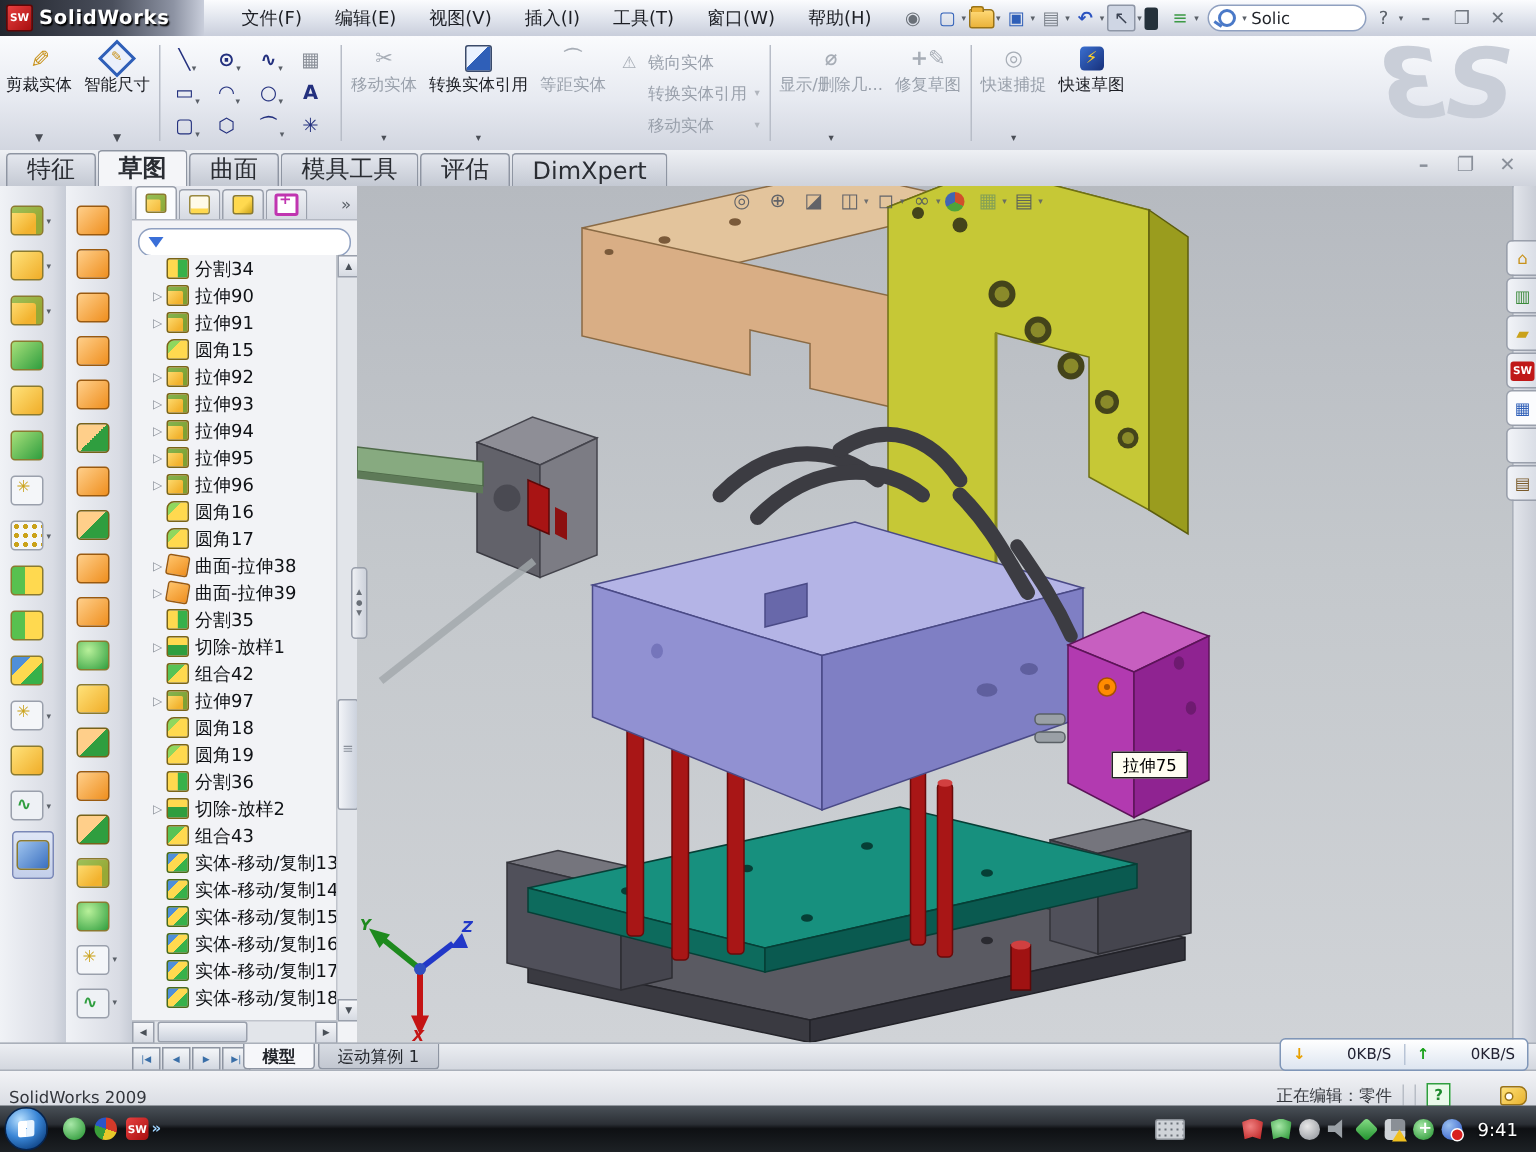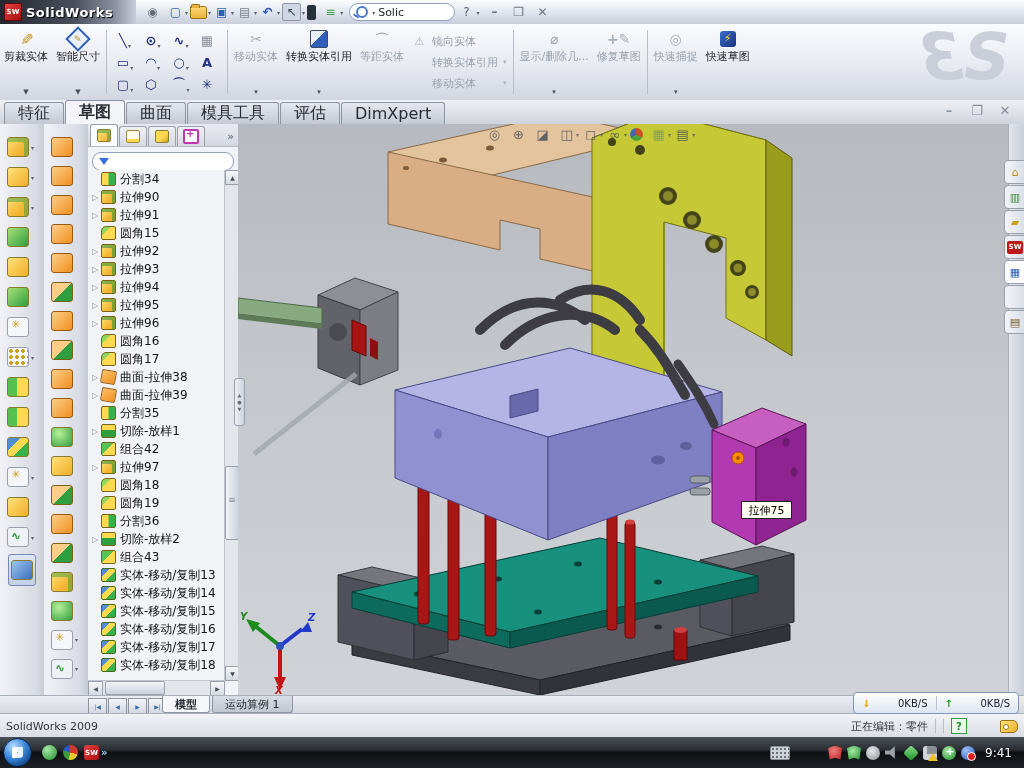--- a/index.html
+++ b/index.html
@@ -100,21 +100,21 @@
   .fmtab .mi{width:12px;height:11px;border-radius:2px}
   .mi-feat{background:linear-gradient(135deg,#ffe27a,#f2b22e);box-shadow:inset -3px 3px 0 rgba(60,160,60,.55);border:1px solid #8a7a30}
   .mi-prop{background:#fffbe8;border:1px solid #9a8a40;box-shadow:inset 0 -3px 0 #ffd94f}
   .mi-conf{background:linear-gradient(135deg,#ffd94f 55%,#caa21a);border:1px solid #8a7a30}
   .mi-dimx{background:#fff;border:2px solid #c035b0;border-radius:50%;position:relative}
   .mi-dimx:after{content:"+";position:absolute;left:1px;top:-3px;color:#c035b0;font-size:10px;font-weight:bold}
   #fmmore{margin-left:auto;margin-right:4px;color:#5a6068;font-size:11px;padding-bottom:3px}
   #fmfilter{height:24px;display:flex;align-items:center;padding:2px 4px}
   #filterfield{flex:1;height:17px;border:1px solid #8fa0c0;border-radius:9px;background:#fff;display:flex;align-items:center;padding:0 6px;gap:4px}
   .funnel{width:0;height:0;border-left:5px solid transparent;border-right:5px solid transparent;border-top:7px solid #3a6fd8}
-  #tree{position:absolute;left:0;top:46px;right:13px;bottom:14px;overflow:hidden;padding-left:4px;background:#f2f3f6}
+  #tree{position:absolute;left:0;top:46px;right:13px;bottom:14px;overflow:hidden;padding-left:14px;background:#f2f3f6}
   .trow{display:flex;align-items:center;height:18px;white-space:nowrap}
   .exp{width:9px;font-size:8px;color:#8a8f98;flex:none}
   .ti{width:13px;height:12px;border:1px solid #7a6418;border-radius:2px;flex:none;margin-right:4px}
   .ti.boss{background:linear-gradient(135deg,#ffe27a,#f2b22e 70%);box-shadow:inset -3px 3px 0 rgba(50,150,55,.6)}
   .ti.fillet{background:linear-gradient(135deg,#8fd75e 35%,#ffd94f 35%);border-radius:5px 2px 2px 2px}
   .ti.split{background:linear-gradient(90deg,#ffd94f 48%,#37b14a 52%)}
   .ti.surf{background:linear-gradient(135deg,#ffc46a,#ef8f1f);border-color:#9a5a10;transform:rotate(10deg)}
   .ti.cutloft{background:linear-gradient(180deg,#ffd94f 42%,#2f9e3f 42%)}
   .ti.combine{background:linear-gradient(135deg,#58c355 45%,#ffd94f 45%)}
   .ti.movecopy{background:linear-gradient(135deg,#4f8fd8 30%,#ffd94f 30% 62%,#37b14a 62%);border-color:#4a6a1a}
@@ -161,21 +161,21 @@
     border:1px solid #8e95a2;border-top:none;border-radius:0 0 3px 3px;background:linear-gradient(#d8dce3,#c2c7d1);margin-right:2px}
   .mtab.active{background:#f6f7fa;font-weight:bold}
   #netwidget{position:absolute;left:853px;top:-4px;width:164px;height:20px;border:1px solid #7f96b8;border-radius:4px;
     background:linear-gradient(#ffffff,#dde5f0);display:flex;align-items:center;font-size:10px;color:#223;z-index:6}
   #netwidget .half{flex:1;display:flex;align-items:center;justify-content:space-between;padding:0 8px}
   #netwidget .sep{width:1px;height:14px;background:#b8c4d6}
   .arr-dn{color:#e8a000;font-weight:bold}.arr-up{color:#17a017;font-weight:bold}
 
   
   #statusbar{position:absolute;left:0;top:713px;width:1024px;height:24px;background:linear-gradient(#f2f3f6,#d9dce3);border-top:1px solid #aab0ba;
-    display:flex;align-items:center;font-size:11px;color:#33363c}
+    display:flex;align-items:flex-end;font-size:11px;color:#33363c}
   #status-left{padding-left:6px}
   #status-right{margin-left:auto;display:flex;align-items:center;gap:7px;padding-right:6px}
   .ssep{width:1px;height:14px;background:#b8bdc6}
   #qhelp{width:14px;height:14px;border:1px solid #2f9e3f;background:#eafaea;color:#1d8a2d;font-weight:bold;font-size:10px;display:flex;align-items:center;justify-content:center}
   #tagicon{width:16px;height:11px;background:linear-gradient(135deg,#ffe27a,#e8b22e);border:1px solid #9a7316;border-radius:2px 5px 5px 2px;position:relative;margin-left:26px}
   #tagicon:after{content:"";position:absolute;left:2px;top:3px;width:4px;height:4px;border-radius:50%;background:#fff;border:1px solid #9a7316}
 
   
   #taskbar{position:absolute;left:0;top:737px;width:1024px;height:31px;
     background:linear-gradient(180deg,#4a5158 0,#2b2f35 40%,#0e1013 50%,#1d2125 100%);display:flex;align-items:center}
@@ -218,20 +218,30 @@
 </head>
 <body>
 
 <div id="screen">
 
   <div id="titlebar">
     <div id="brandzone">
       <div class="swcube">SW</div>
       <span id="brand">SolidWorks</span>
     </div>
+    <div id="menubar">
+
+    <div class="menu">文件(F)</div>
+        <div class="menu">编辑(E)</div>
+        <div class="menu">视图(V)</div>
+        <div class="menu">插入(I)</div>
+        <div class="menu">工具(T)</div>
+        <div class="menu">窗口(W)</div>
+        <div class="menu">帮助(H)</div>
+      </div>
     <div id="tb-quick">
 
         <div class="qi">
           <span class="qico c-gray">◉</span>
           <span class="dd6" style="visibility: hidden;">▾</span>
         </div>
 
         <div class="qi">
           <span class="qico c-blue">▢</span>
           <span class="dd6">▾</span>

